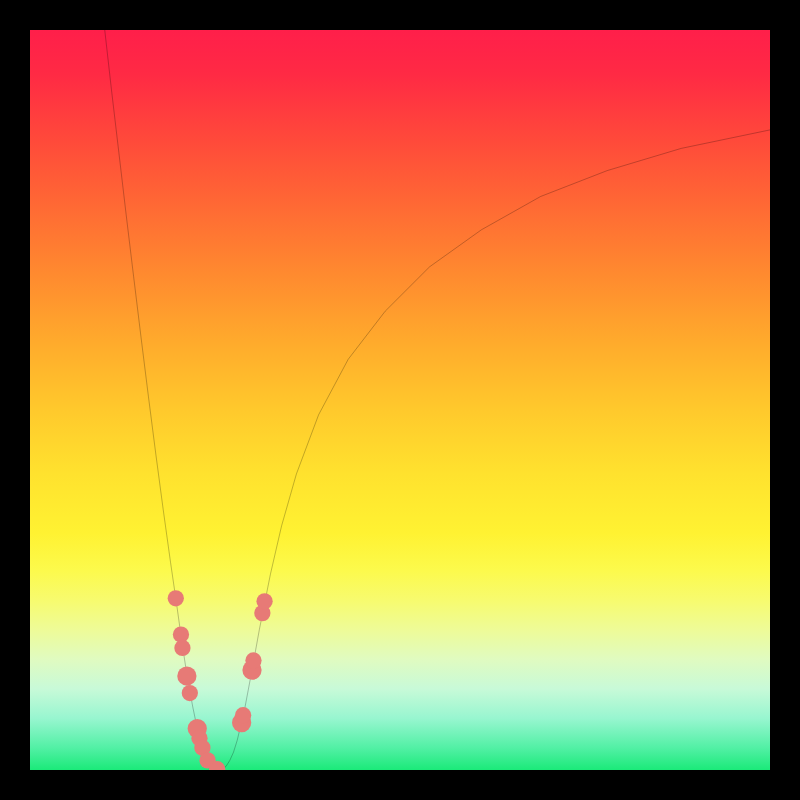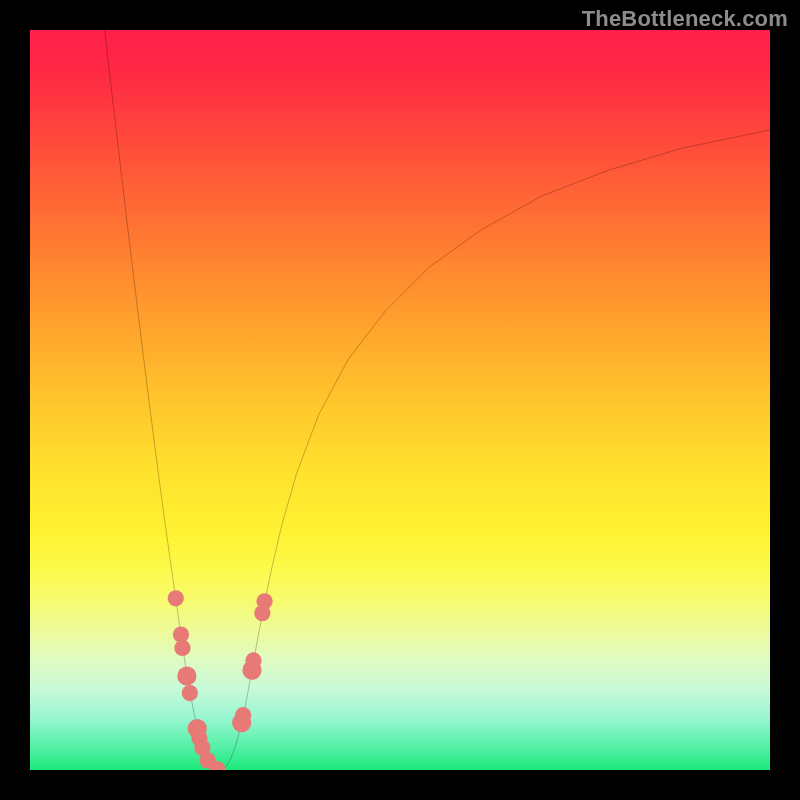--- a/index.html
+++ b/index.html
@@ -64,21 +64,20 @@
     font-size: 22px;
     font-weight: 600;
     color: #8c8c8c;
     letter-spacing: 0.2px;
   }
 </style>
 </head>
 <body>
 
 <div class="chart-container">
-  <div class="watermark">TheBottleneck.com</div>
   <div class="plot-area">
     <div class="gradient-bg"></div>
     <svg class="curve-svg" viewBox="0 0 100 100" preserveAspectRatio="none">
       <path id="left-curve" fill="none" stroke="#000000" stroke-width="0.25" vector-effect="non-scaling-stroke" d="M10.100 0.000 L11.000 8.000 L12.000 16.500 L13.000 25.000 L14.000 33.300 L15.000 41.500 L16.000 49.500 L17.000 57.300 L18.000 64.800 L19.000 72.000 L19.800 77.500 L20.500 82.500 L21.000 85.800 L21.500 88.800 L22.000 91.500 L22.500 93.900 L23.000 95.800 L23.500 97.400 L24.000 98.600 L24.500 99.400 L25.000 99.850 L25.500 100.000"></path>
       <path id="right-curve" fill="none" stroke="#000000" stroke-width="0.25" vector-effect="non-scaling-stroke" d="M25.500 100.000 L26.000 99.900 L26.500 99.500 L27.000 98.700 L27.500 97.600 L28.000 96.000 L29.000 91.800 L30.000 86.500 L31.000 81.000 L32.500 73.500 L34.000 67.000 L36.000 60.000 L39.000 52.000 L43.000 44.500 L48.000 38.000 L54.000 32.000 L61.000 27.000 L69.000 22.500 L78.000 19.000 L88.000 16.000 L100.000 13.500"></path>
       <g id="markers">
           <circle cx="19.700" cy="76.800" r="1.100" fill="#e77a76"></circle>
           <circle cx="20.400" cy="81.700" r="1.100" fill="#e77a76"></circle>
           <circle cx="20.600" cy="83.500" r="1.100" fill="#e77a76"></circle>
           <circle cx="21.200" cy="87.300" r="1.300" fill="#e77a76"></circle>

